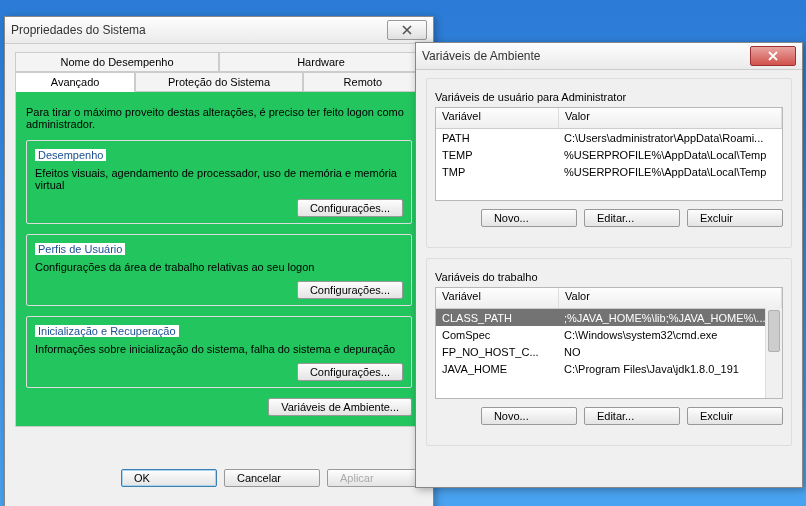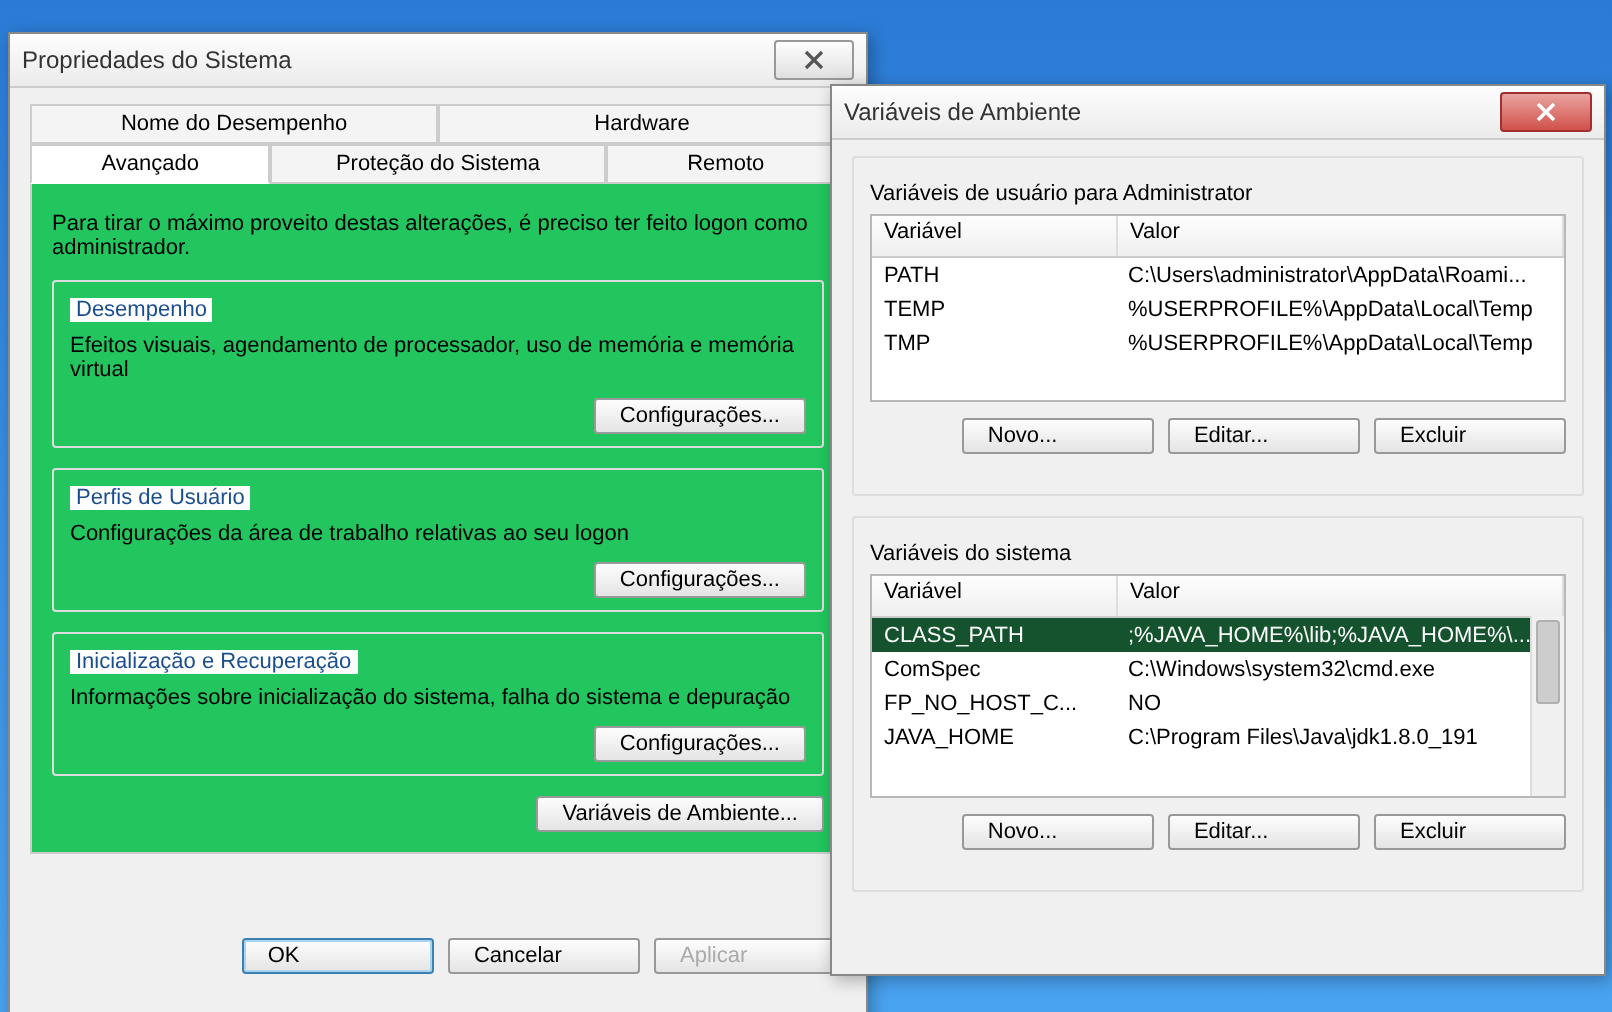--- a/index.html
+++ b/index.html
@@ -157,21 +157,21 @@
   }
   .th.col1 { width: 110px; }
   .th.col2 { flex: 1; }
   .tbody { }
   .tr {
     display: flex;
     height: 17px;
     align-items: center;
   }
   .tr.selected {
-    background: #14532d;
+    background: #737373;
     color: #fff;
     justify-content: space-between;
   }
   .td {
     padding: 1px 6px;
     font-size: 11px;
     white-space: nowrap;
     overflow: hidden;
   }
   .td.col1 { width: 110px; }
@@ -279,21 +279,21 @@
           </div>
       </div>
       <div class="env-btns">
         <span class="btn">Novo...</span>
         <span class="btn">Editar...</span>
         <span class="btn">Excluir</span>
       </div>
     </div>
 
     <div class="group-outer">
-      <div class="env-section-label">Variáveis do sistema</div>
+      <div class="env-section-label">Variáveis do trabalho</div>
       <div class="table-wrap tall">
         <div class="thead">
           <div class="th col1">Variável</div>
           <div class="th col2">Valor</div>
         </div>
         <div class="tbody" id="sys-tbody">
             <div class="tr selected">
               <div class="td col1">CLASS_PATH</div>
               <div class="td col2">;%JAVA_HOME%\lib;%JAVA_HOME%\...</div>
             </div>

